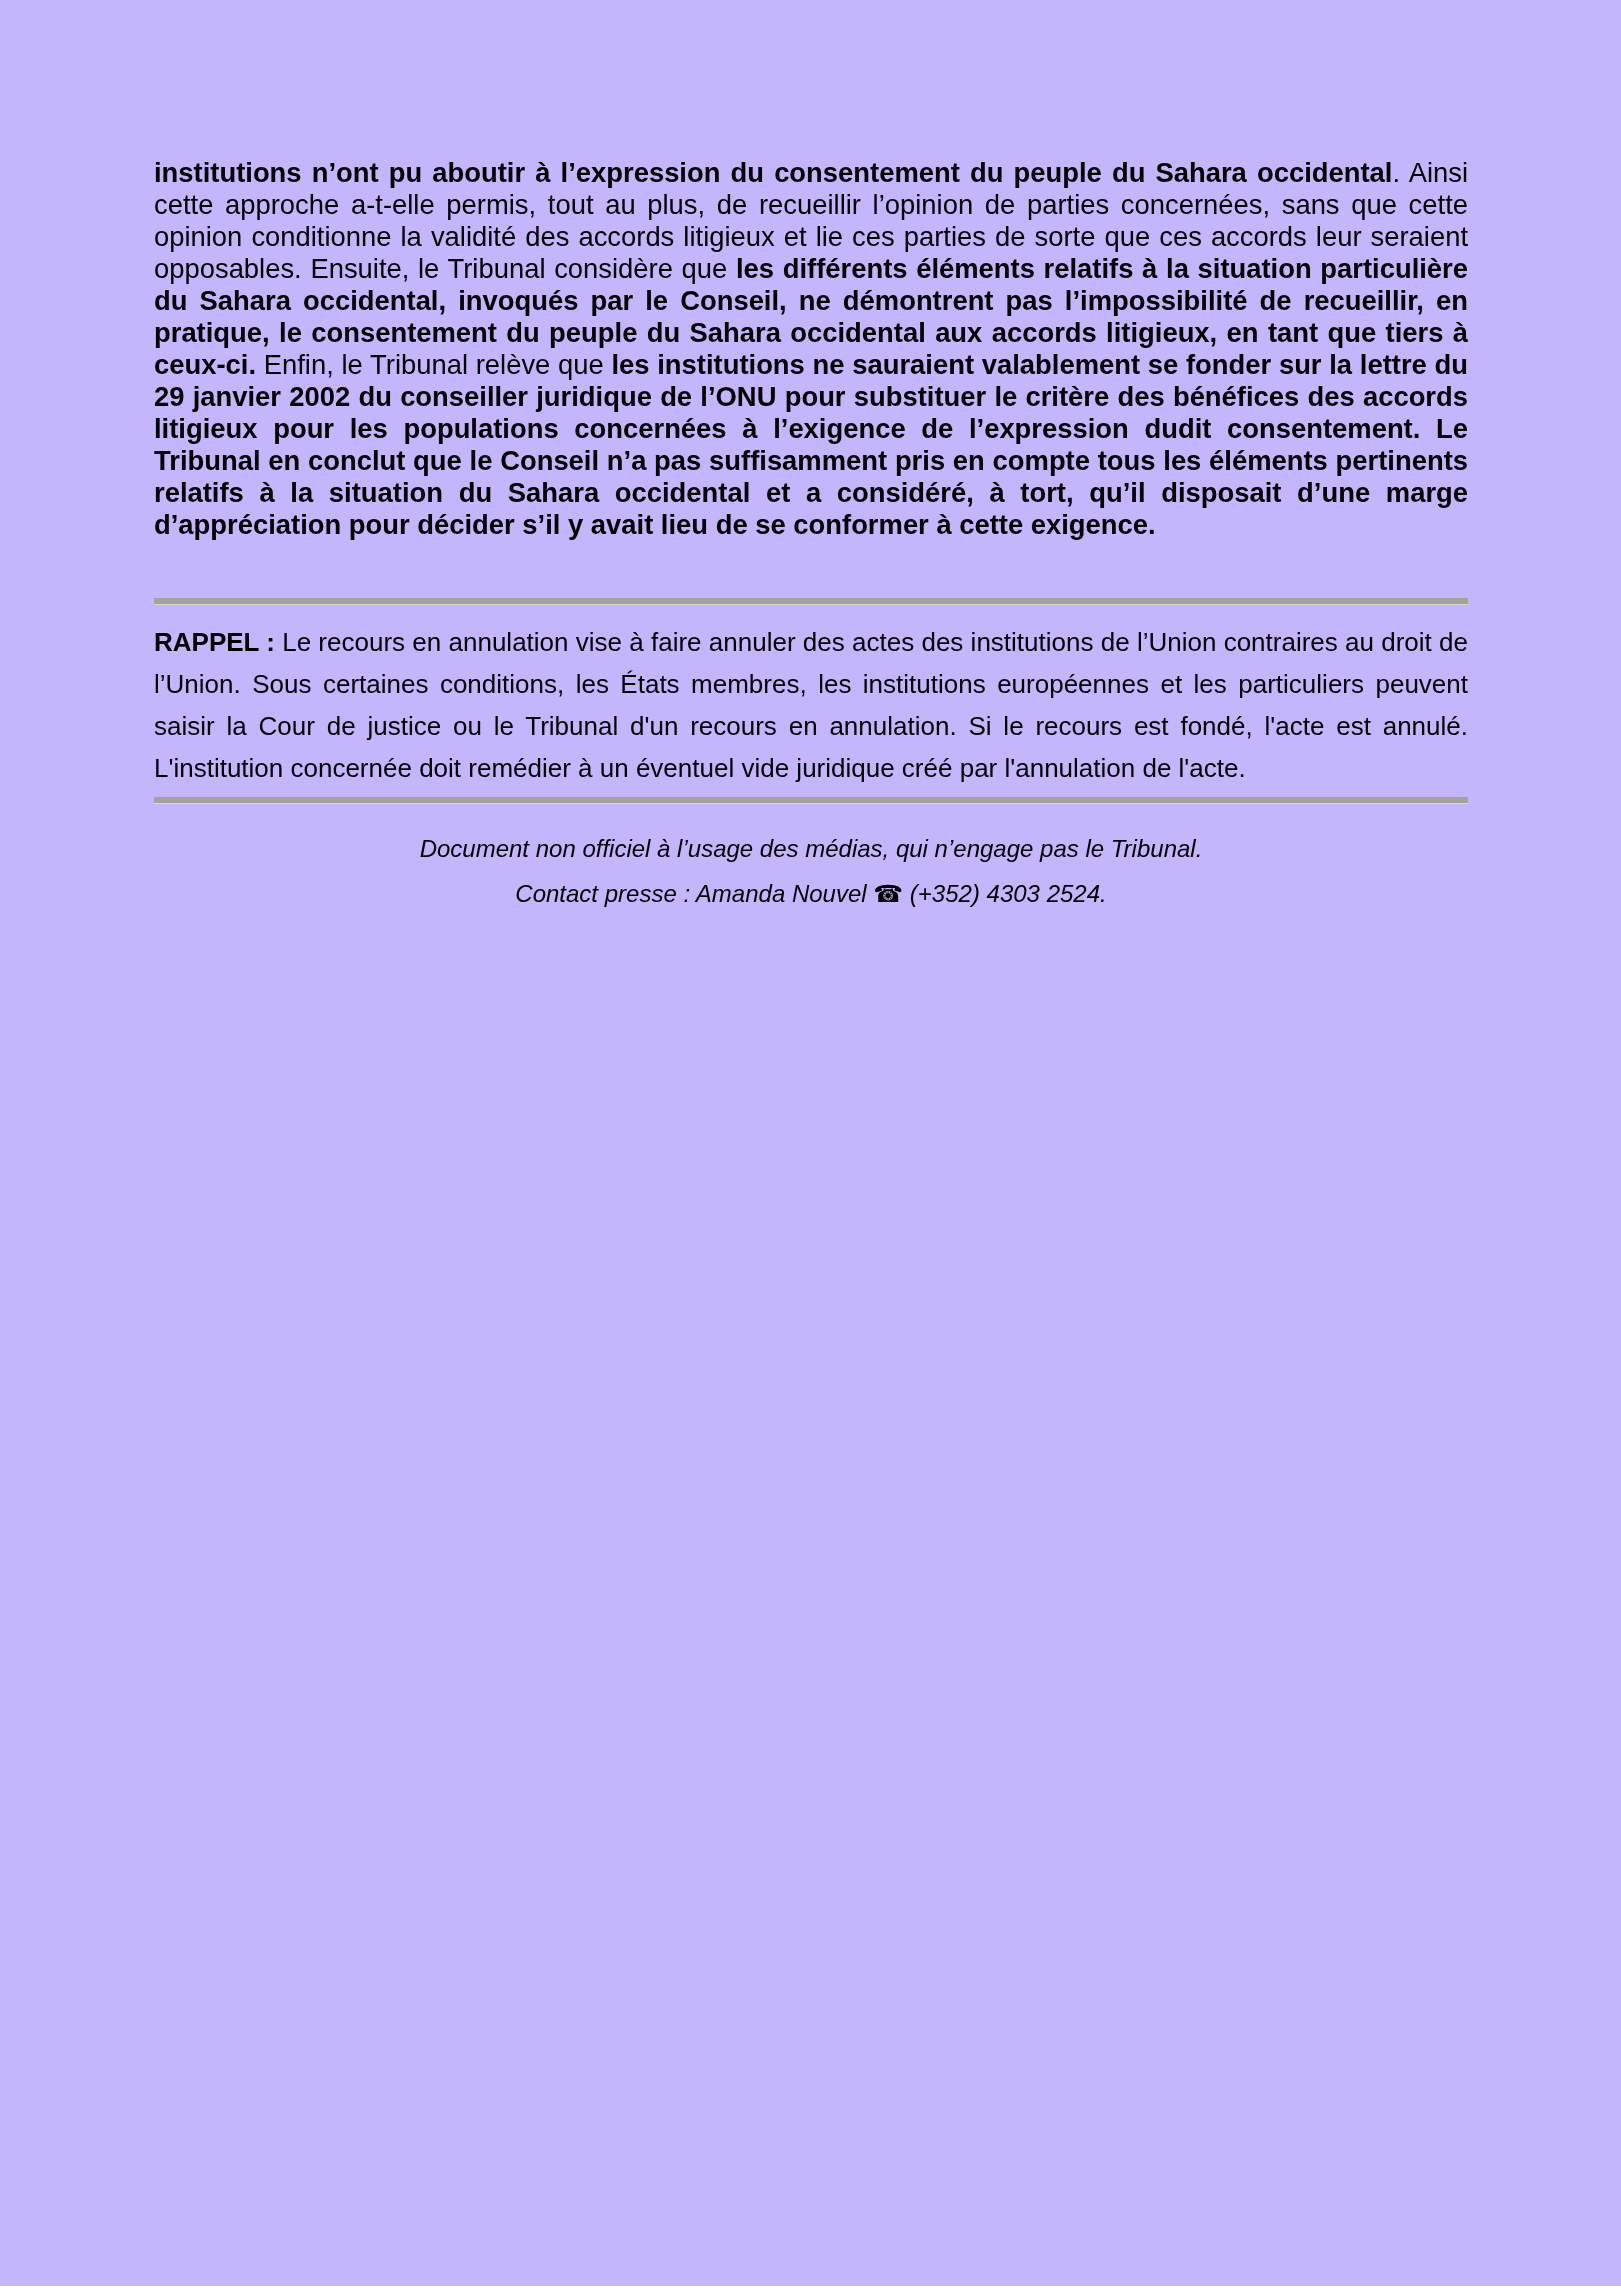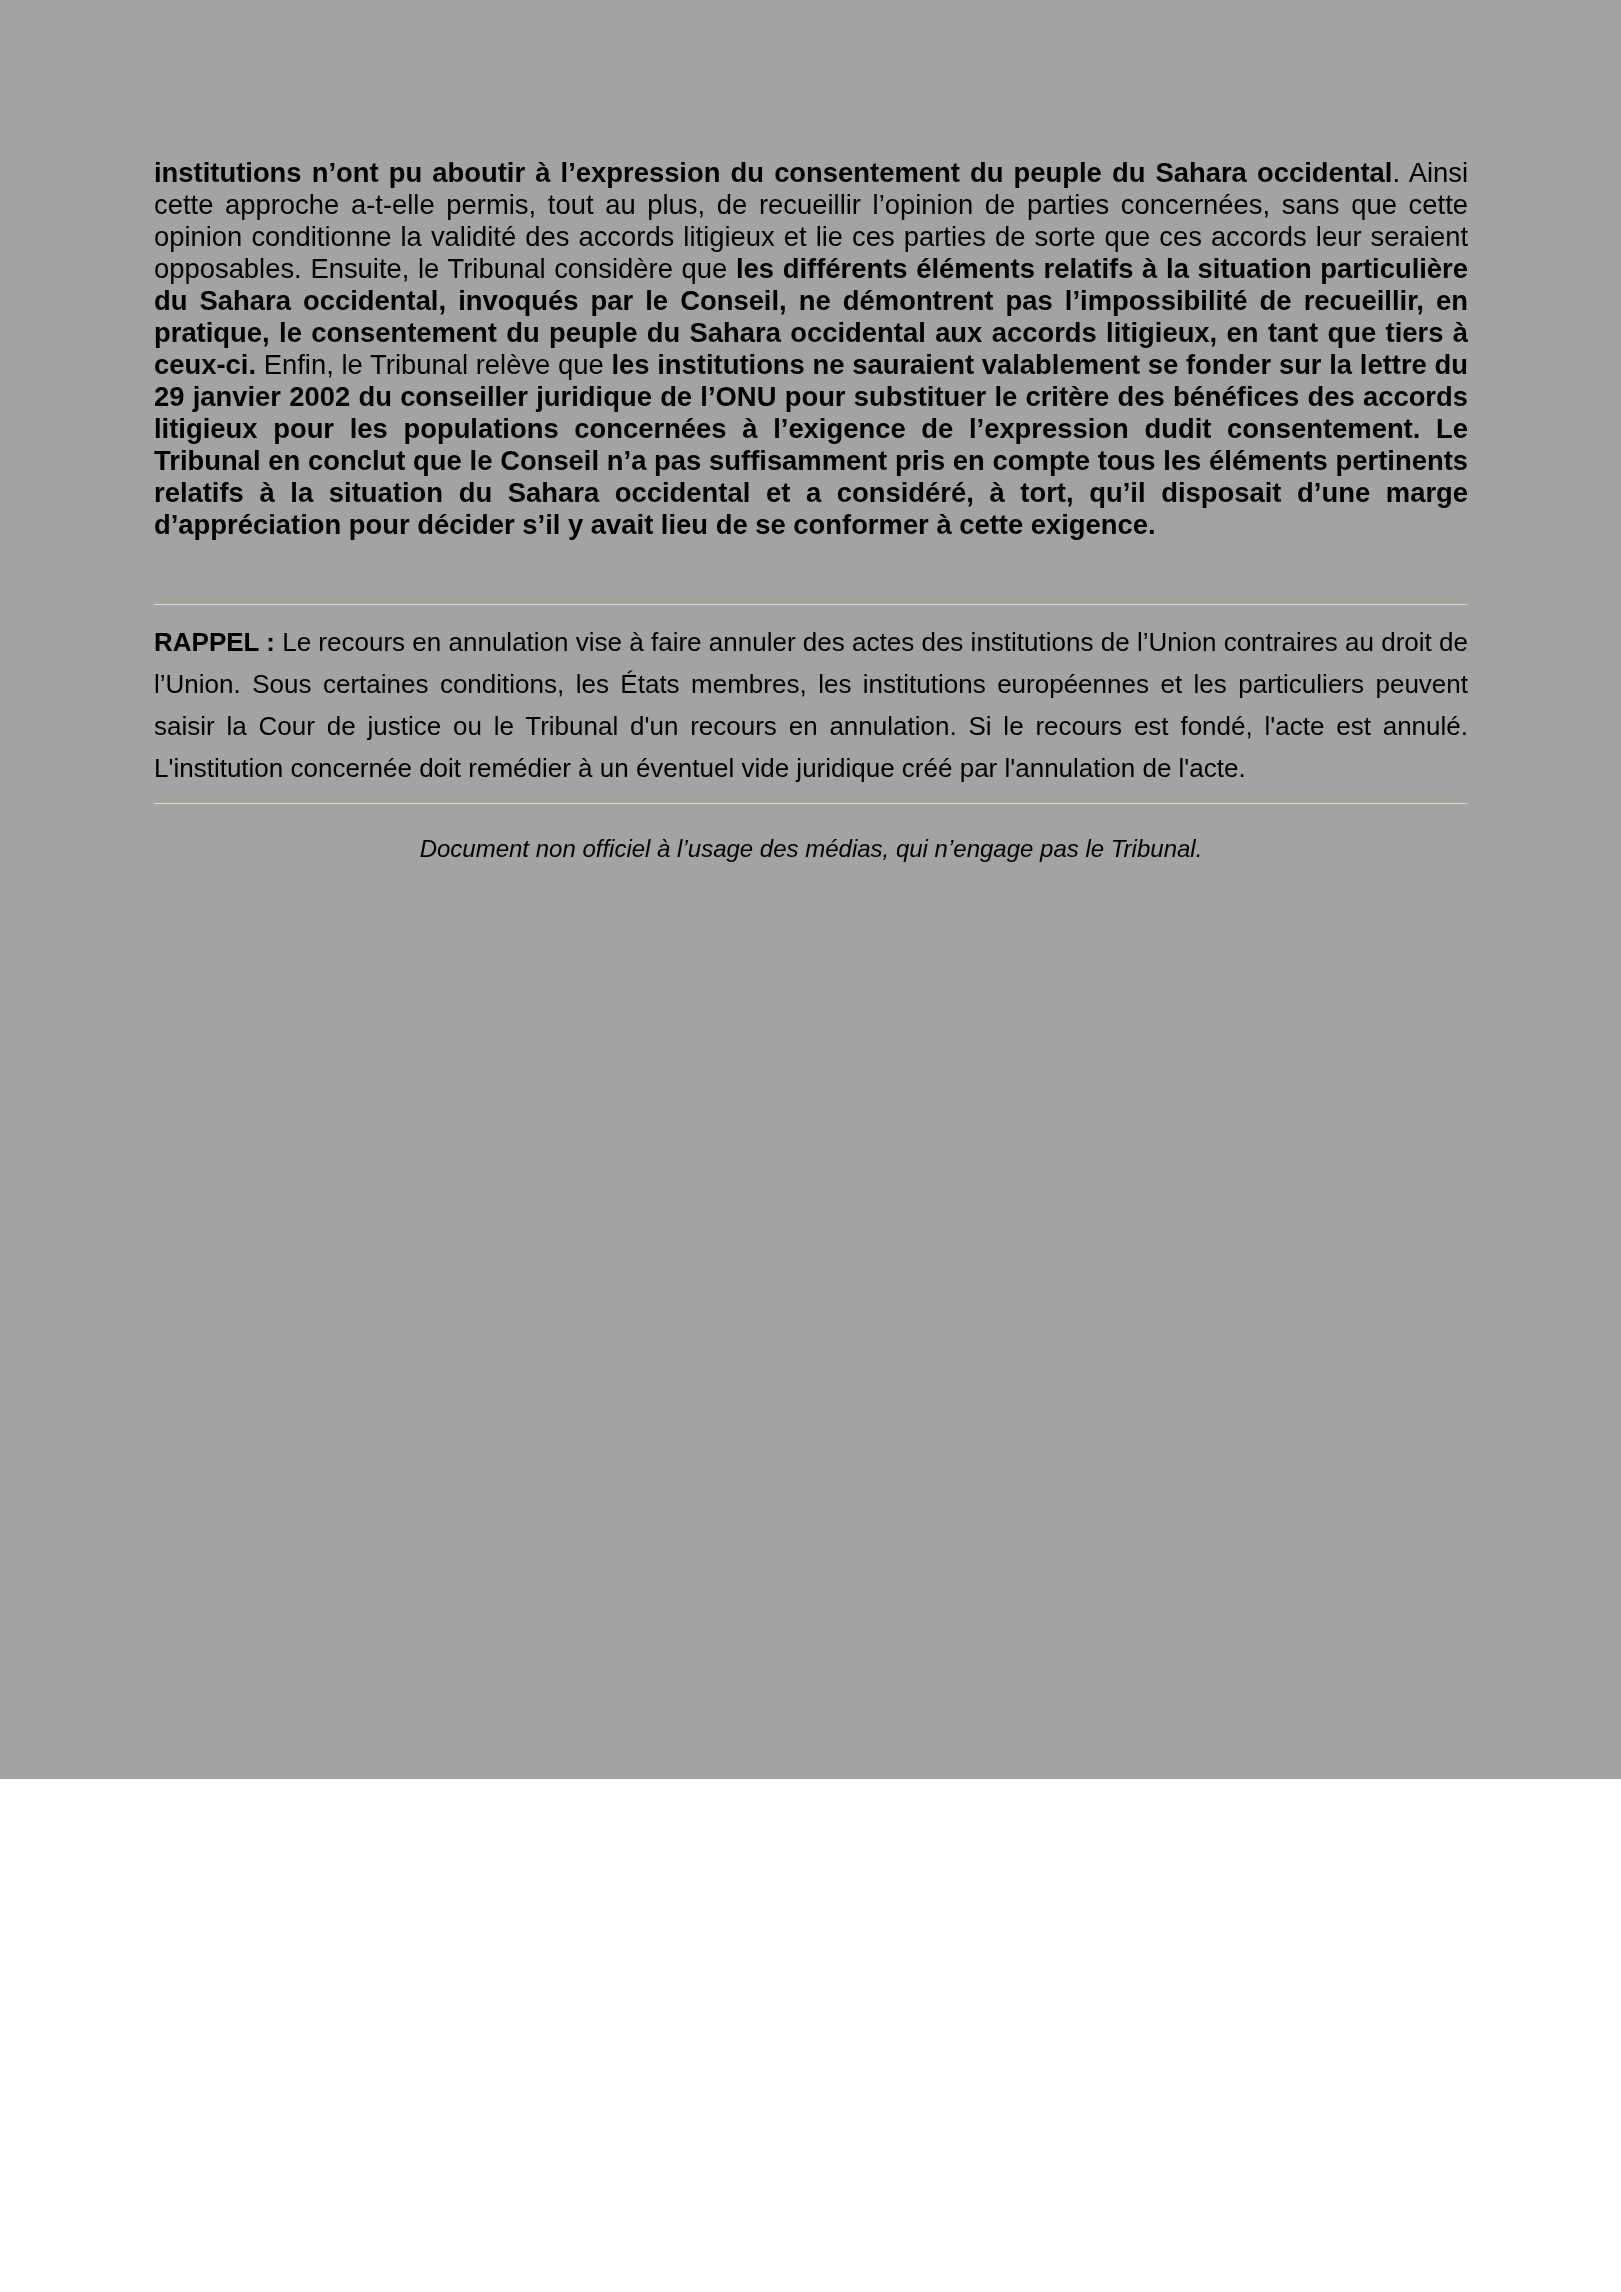--- a/index.html
+++ b/index.html
@@ -6,22 +6,22 @@
   body {
     width: 1621px;
     height: 2293px;
     background: #ffffff;
     font-family: "Liberation Sans", sans-serif;
     color: #000000;
   }
   .page {
     position: relative;
     width: 1621px;
-    height: 1779px;
-    background: #a3a3a3;
+    height: 2286px;
+    background: #c4b5fd;
     overflow: hidden;
   }
   .content {
     position: absolute;
     left: 154px;
     top: 157px;
     width: 1314px;
   }
   .para-main {
     margin: 0;
@@ -77,18 +77,19 @@
 
     <p class="rappel rappel-1"><strong>RAPPEL :</strong><span> Le recours en annulation vise à faire annuler des actes des institutions de l’Union contraires au droit de l’Union. Sous certaines conditions, les États membres, les institutions européennes et les particuliers peuvent saisir la Cour de justice ou le Tribunal d'un recours en annulation. Si le recours est fondé, l'acte est annulé. L'institution concernée doit remédier à un éventuel vide juridique créé par l'annulation de l'acte.</span></p>
 
 
     <div class="rule rule-2"></div>
 
     <div class="footer">
       <p class="fnote fnote-first">Document non officiel à l’usage des médias, qui n’engage pas le Tribunal.</p>
 
 
+      <p class="fnote"><span>Contact presse : Amanda Nouvel </span><span class="glyph-icon">☎</span><span> (+352) 4303 2524.</span></p>
 
     </div>
 
   </div>
 </div>
 
 
 </body></html>

